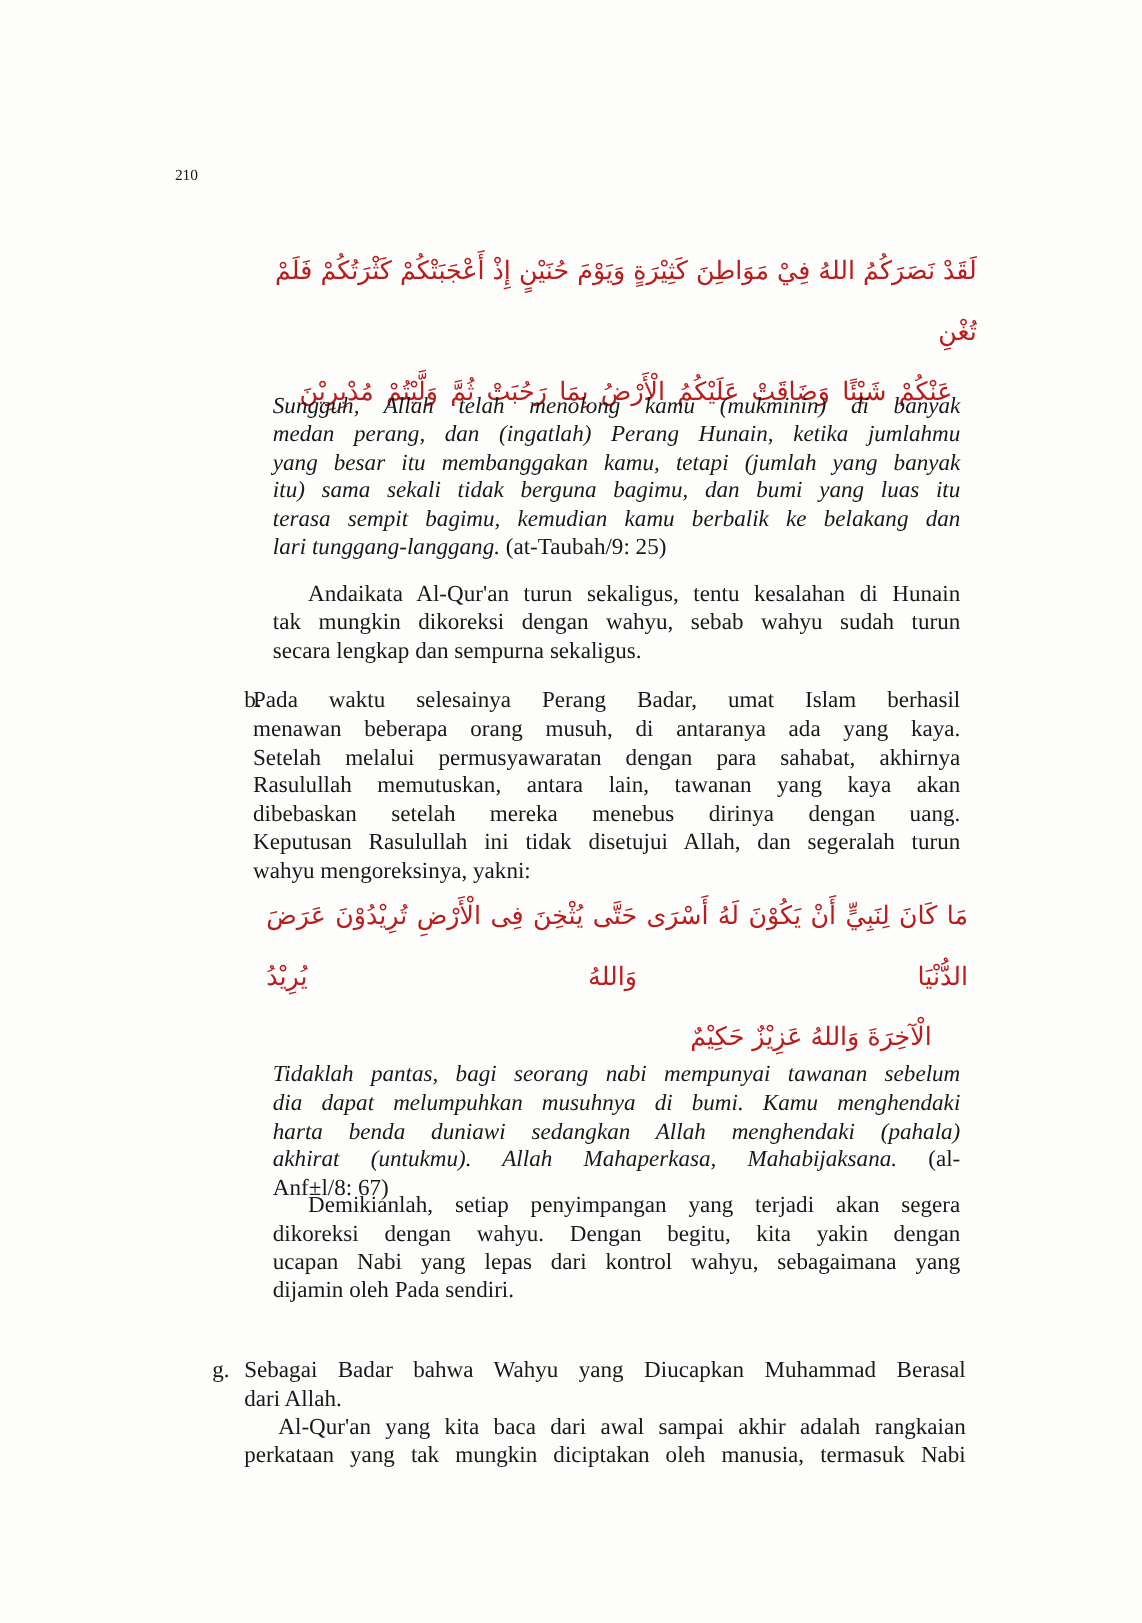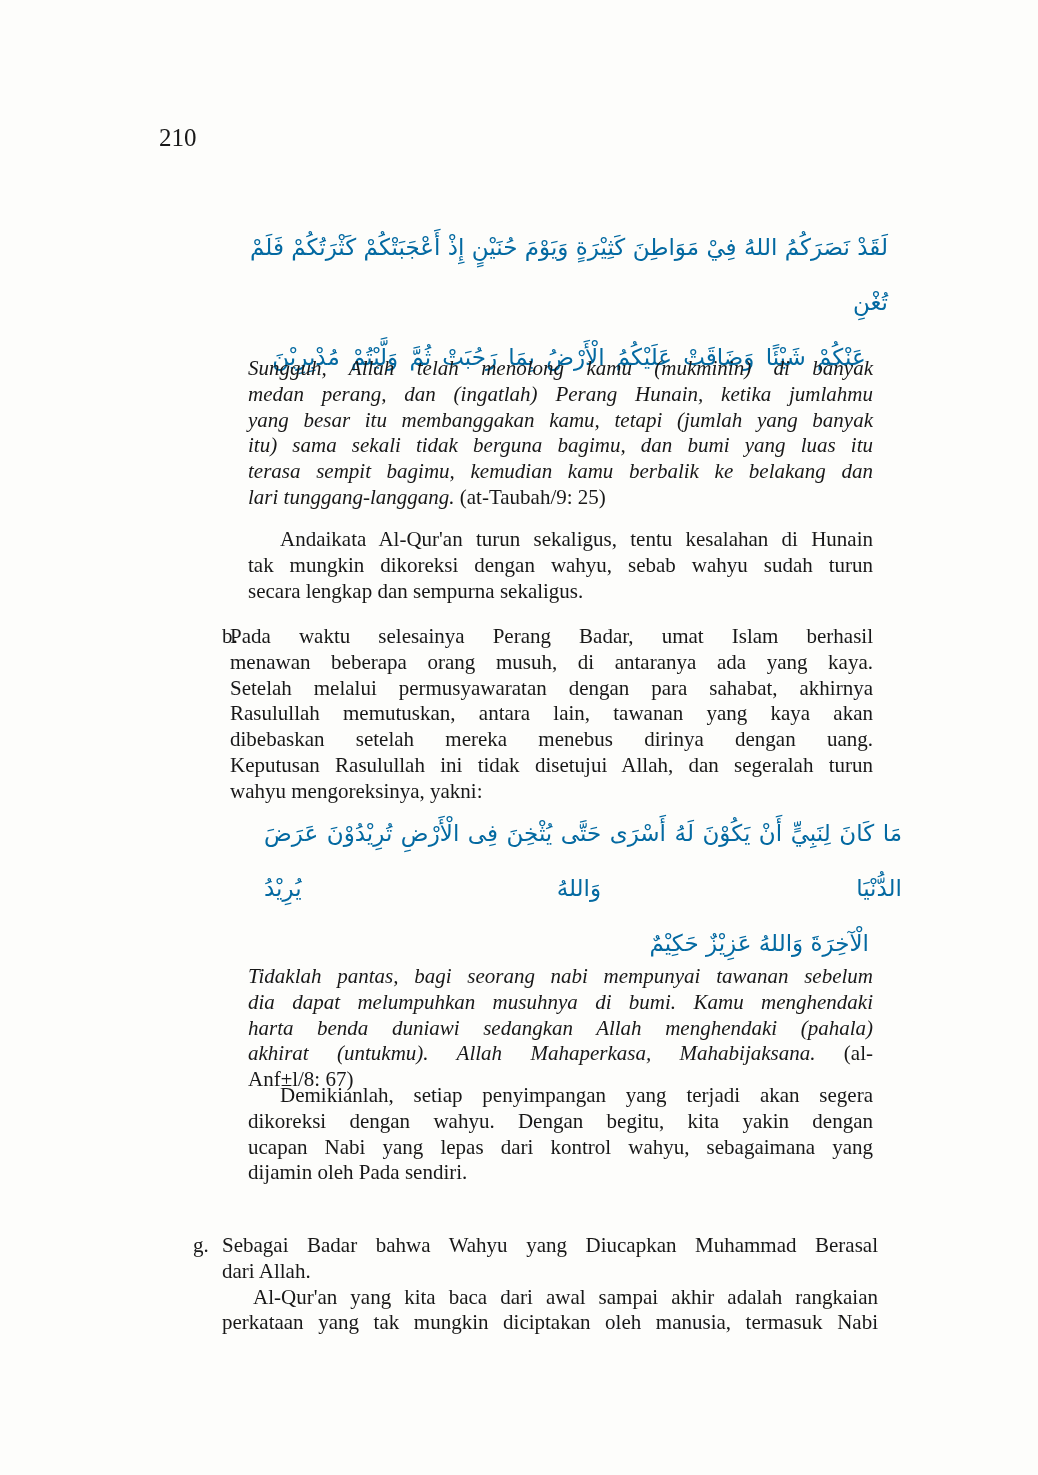--- a/index.html
+++ b/index.html
@@ -17,22 +17,22 @@
     font-family: "Liberation Serif", serif;
     font-size: 21px;
     line-height: 25.8px;
     overflow: hidden;
   }
   .abs { position: absolute; }
 
   
   .page-number {
     left: 159px;
-    top: 125px;
-    font-size: 25px;
+    top: 148px;
+    font-size: 14px;
   }
 
   
   .jline {
     text-align: justify;
     text-justify: inter-word;
   }
   .jline.stretch {
     text-align-last: justify;
   }
@@ -44,21 +44,21 @@
   .quote { font-style: italic; }
   .seg-r { font-style: normal; }
   .seg-i { font-style: italic; }
 
   
   .arabic {
     direction: rtl;
     font-family: "DejaVu Sans", sans-serif;
     font-size: 23px;
     line-height: 55px;
-    color: #0369a1;
+    color: #b91c1c;
   }
   .aline {
     text-align: justify;
     text-justify: inter-word;
   }
   .aline.stretch { text-align-last: justify; }
   .aline.a-narrow {
     width: 93%;
     margin: 0 auto;
   }
@@ -113,21 +113,21 @@
         <div class="jline stretch"><span>Pada waktu selesainya Perang Badar, umat Islam berhasil</span></div>
         <div class="jline stretch"><span>menawan beberapa orang musuh, di antaranya ada yang kaya.</span></div>
         <div class="jline stretch"><span>Setelah melalui permusyawaratan dengan para sahabat, akhirnya</span></div>
         <div class="jline stretch"><span>Rasulullah memutuskan, antara lain, tawanan yang kaya akan</span></div>
         <div class="jline stretch"><span>dibebaskan setelah mereka menebus dirinya dengan uang.</span></div>
         <div class="jline stretch"><span>Keputusan Rasulullah ini tidak disetujui Allah, dan segeralah turun</span></div>
         <div class="jline"><span>wahyu mengoreksinya, yakni:</span></div>
       </div>
   </div>
 
-  <div class="abs arabic" dir="rtl" style="left:264px; top:806px; width:638px;">
+  <div class="abs arabic" dir="rtl" style="left:242px; top:806px; width:638px;">
     <div class="aline stretch">مَا كَانَ لِنَبِيٍّ أَنْ يَكُوْنَ لَهُ أَسْرَى حَتَّى يُثْخِنَ فِى الْأَرْضِ تُرِيْدُوْنَ عَرَضَ الدُّنْيَا وَاللهُ يُرِيْدُ</div>
     <div class="aline a-end">الْآخِرَةَ وَاللهُ عَزِيْزٌ حَكِيْمٌ</div>
   </div>
 
   <div class="abs quote" style="left:248px; top:964px; width:625px;">
       <div class="jline stretch"><span>Tidaklah pantas, bagi seorang nabi mempunyai tawanan sebelum</span></div>
       <div class="jline stretch"><span>dia dapat melumpuhkan musuhnya di bumi. Kamu menghendaki</span></div>
       <div class="jline stretch"><span>harta benda duniawi sedangkan Allah menghendaki (pahala)</span></div>
       <div class="jline stretch"><span class="seg-i">akhirat (untukmu). Allah Mahaperkasa, Mahabijaksana. </span><span class="seg-r">(al-</span></div>
       <div class="jline"><span class="seg-r">Anf±l/8: 67)</span></div>

